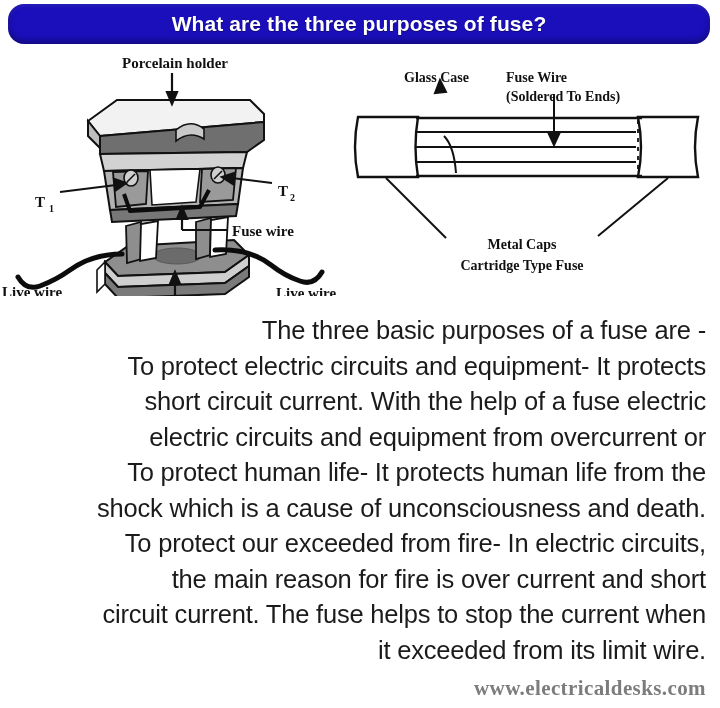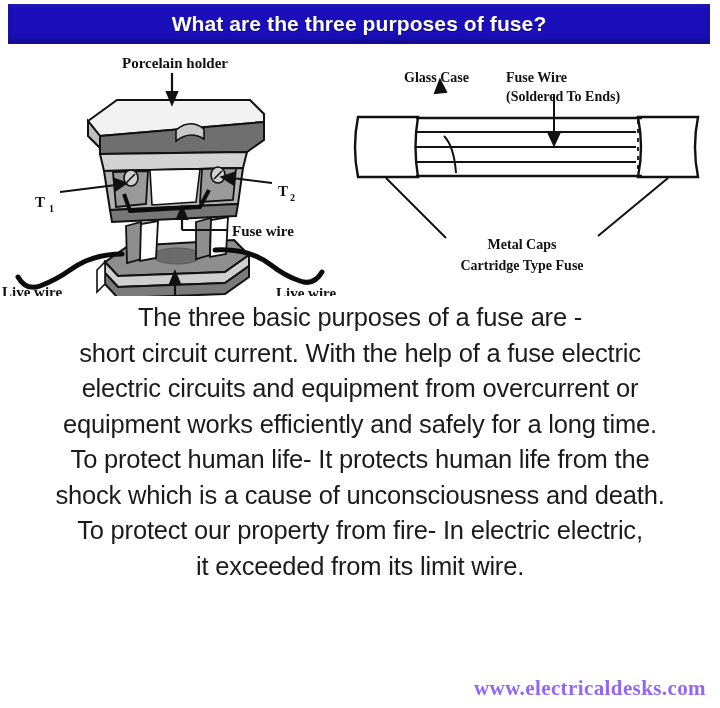--- a/index.html
+++ b/index.html
@@ -21,20 +21,21 @@
     position: absolute;
     left: 8px;
     top: 4px;
     width: 702px;
     height: 40px;
     background: #1a0fba;
     box-shadow: inset 0 -3px 6px rgba(0,0,0,0.35), inset 0 2px 4px rgba(255,255,255,0.08);
     display: flex;
     align-items: center;
     justify-content: center;
+    border-radius: 16px;
   }
   #title-text {
     color: #ffffff;
     font-size: 21px;
     font-weight: bold;
     letter-spacing: 0.1px;
     font-family: "Liberation Sans", sans-serif;
     text-shadow: 0 1px 1px rgba(0,0,0,0.4);
     white-space: nowrap;
   }
@@ -64,37 +65,37 @@
     fill: #111111;
   }
   .lbl-15 { font-size: 15px; }
   .lbl-14 { font-size: 14px; }
   .lbl-sub { font-size: 10px; }
 
   
   #body-text {
     position: absolute;
     left: 14px;
-    top: 300px;
+    top: 313px;
     width: 692px;
-    text-align: center;
+    text-align: right;
     color: #1b1b1b;
     font-family: "Liberation Sans", sans-serif;
     font-size: 25.5px;
     line-height: 35.5px;
     letter-spacing: -0.2px;
   }
   #body-text .ln { display: block; white-space: nowrap; }
 
   
   #watermark {
     position: absolute;
     right: 14px;
     top: 676px;
-    color: #8b5cf6;
+    color: #737373;
     font-family: "Liberation Serif", serif;
     font-size: 21px;
     font-weight: bold;
     letter-spacing: 0.4px;
     opacity: 0.93;
   }
 </style>
 </head>
 <body>
 
@@ -243,22 +244,24 @@
       <text class="lbl lbl-14" x="156" y="57" text-anchor="start">(Soldered To Ends)</text>
 
       <text class="lbl lbl-14" x="172" y="205" text-anchor="middle">Metal Caps</text>
       <text class="lbl lbl-14" x="172" y="226" text-anchor="middle">Cartridge Type Fuse</text>
     </svg>
   </div>
 </div>
 
 <div id="body-text">
   <span class="ln">The three basic purposes of a fuse are -</span>
+  <span class="ln">To protect electric circuits and equipment- It protects</span>
   <span class="ln">short circuit current. With the help of a fuse electric</span>
   <span class="ln">electric circuits and equipment from overcurrent or</span>
-  <span class="ln">equipment works efficiently and safely for a long time.</span>
   <span class="ln">To protect human life- It protects human life from the</span>
   <span class="ln">shock which is a cause of unconsciousness and death.</span>
-  <span class="ln">To protect our property from fire- In electric electric,</span>
+  <span class="ln">To protect our exceeded from fire- In electric circuits,</span>
+  <span class="ln">the main reason for fire is over current and short</span>
+  <span class="ln">circuit current. The fuse helps to stop the current when</span>
   <span class="ln">it exceeded from its limit wire.</span>
 </div>
 
 <div id="watermark">www.electricaldesks.com</div>
 
 </body></html>

